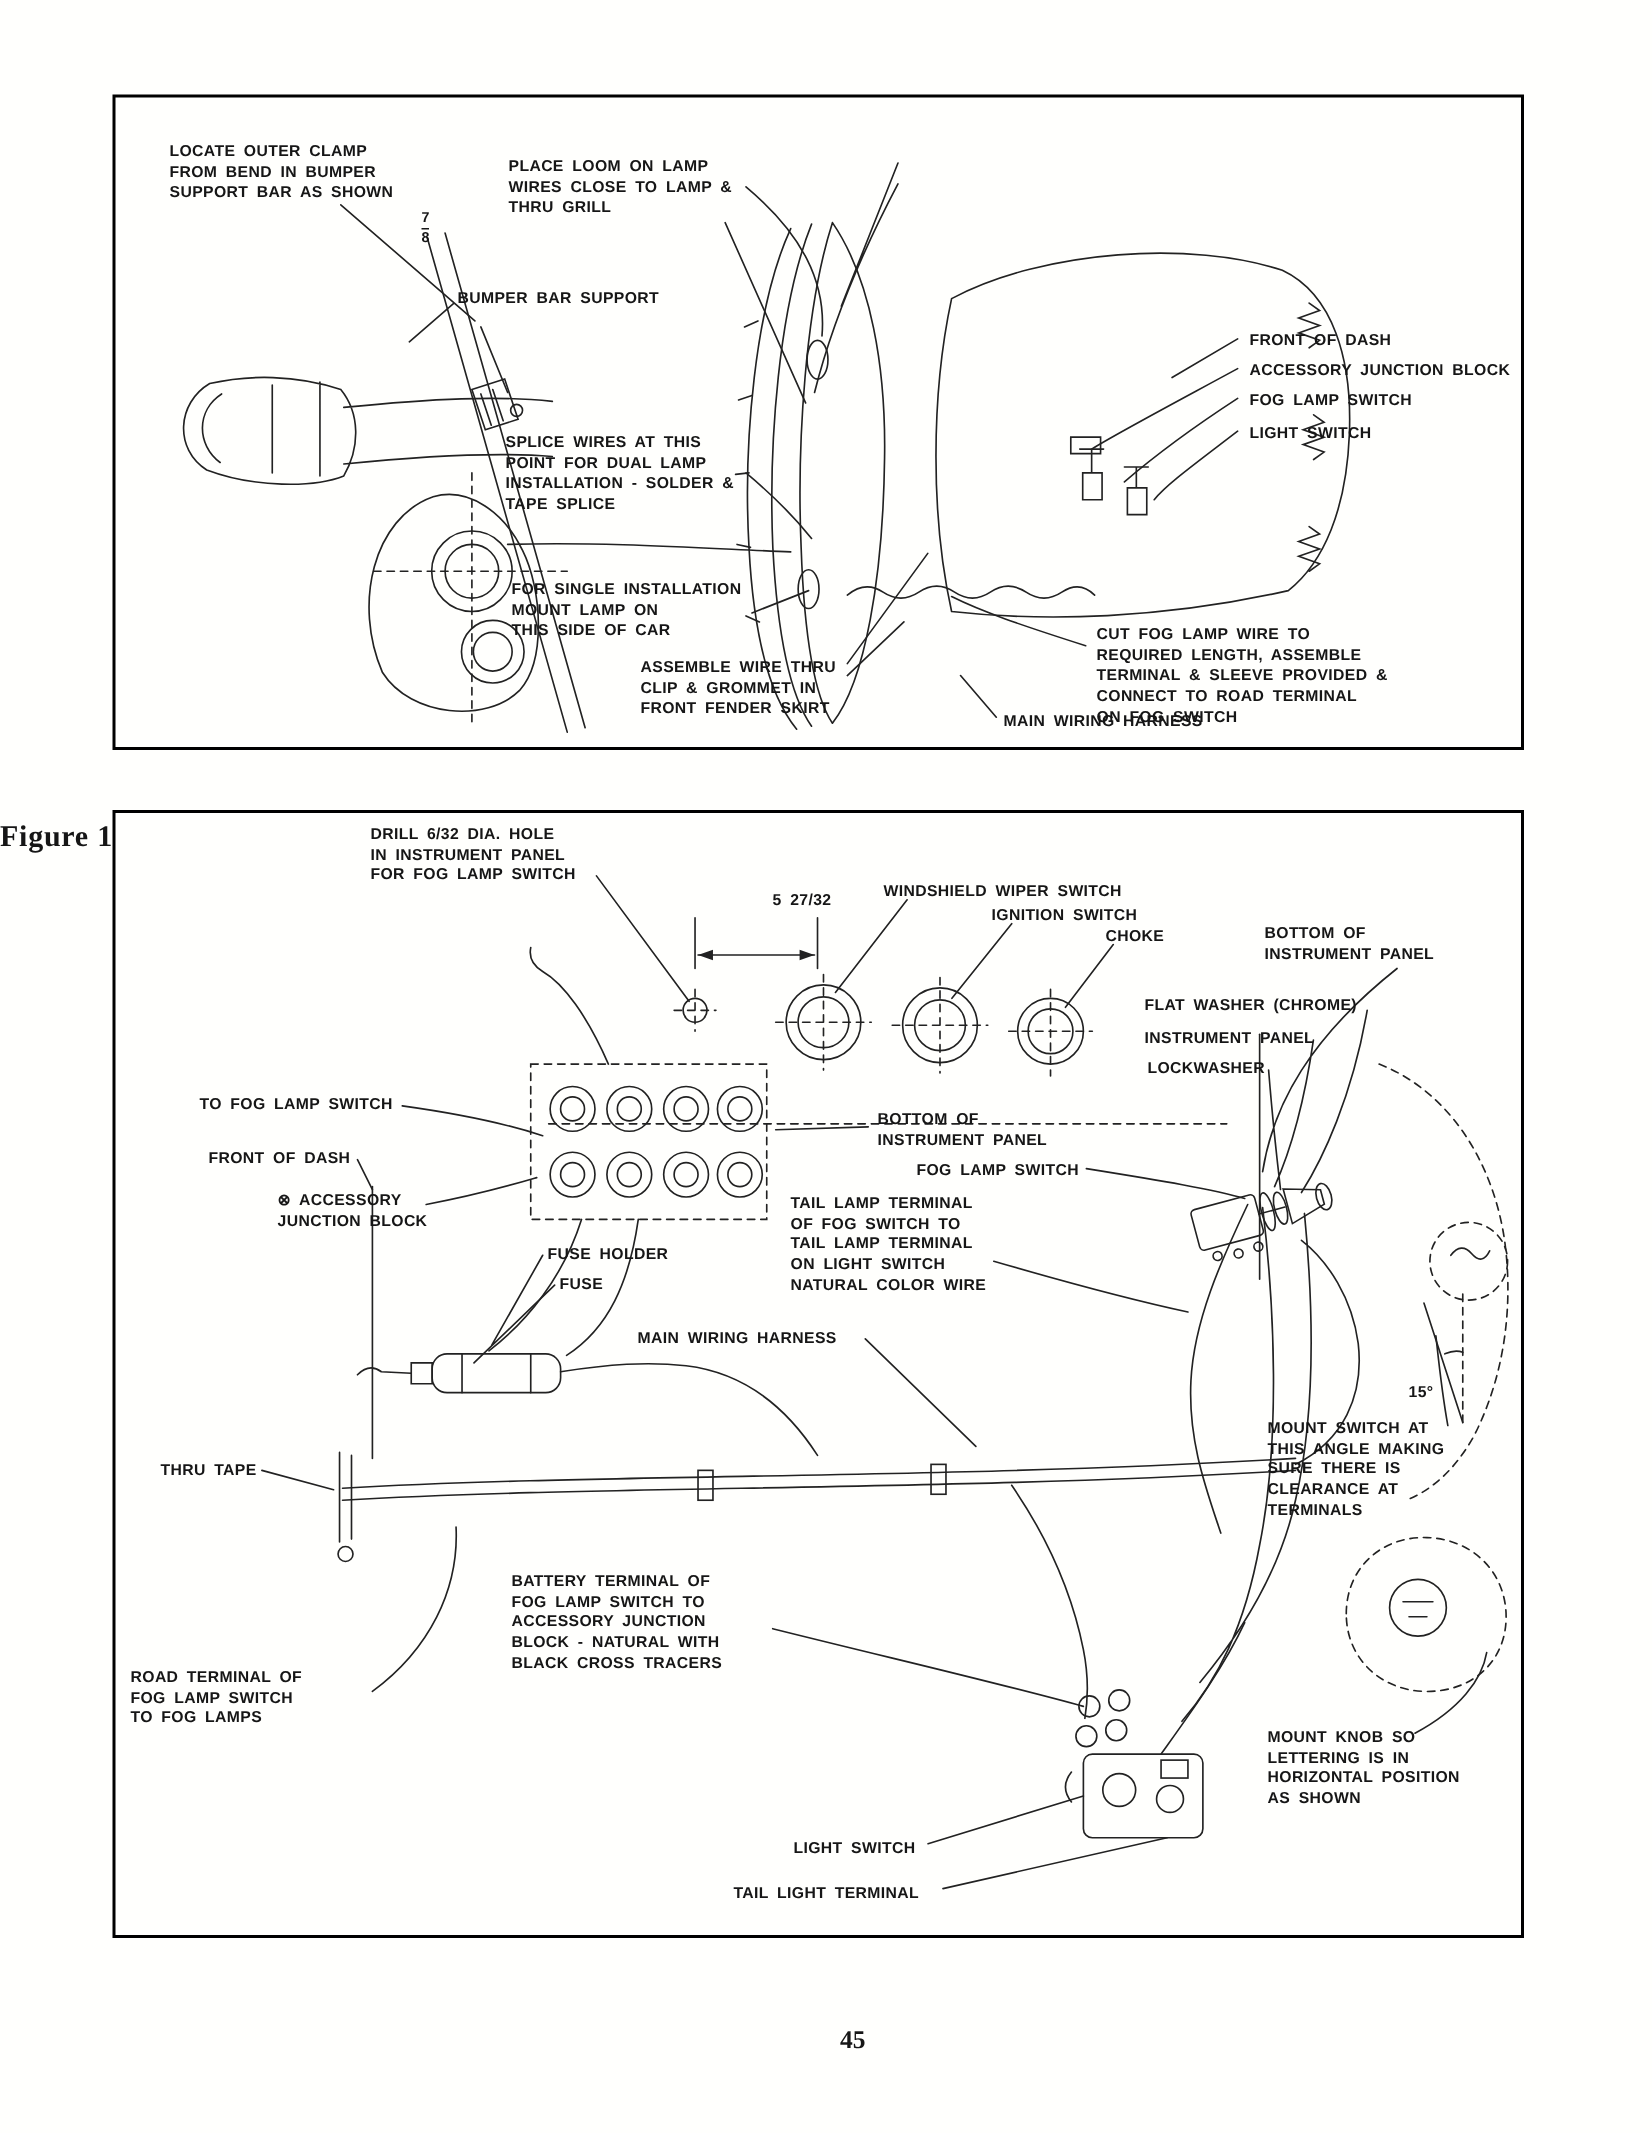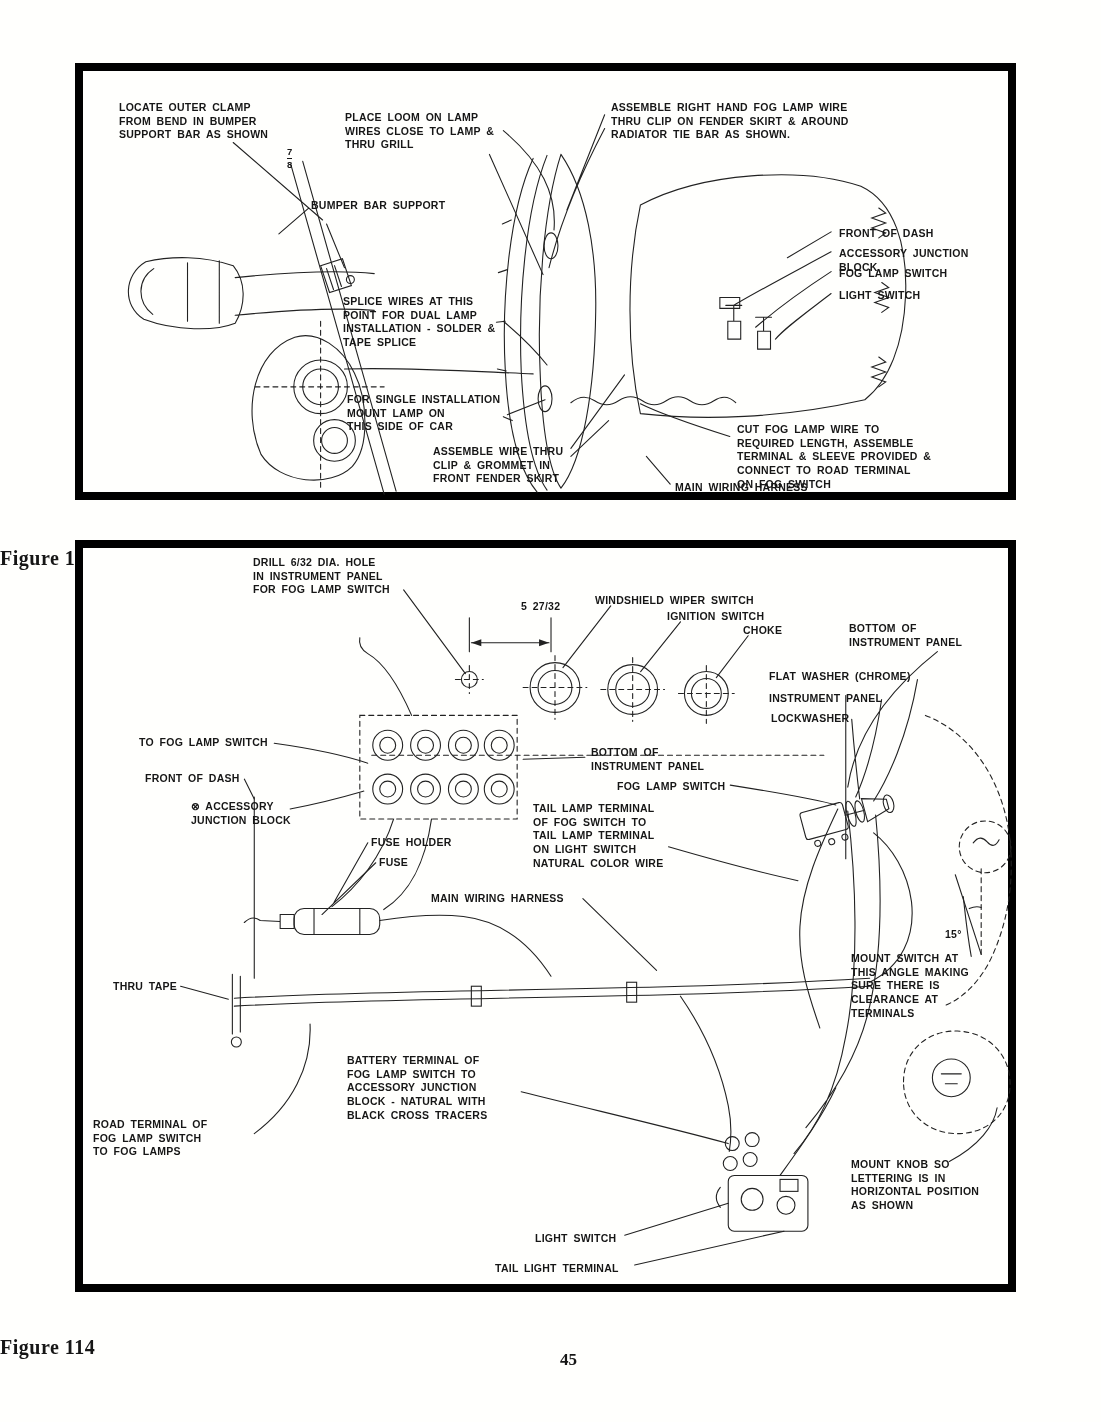--- a/index.html
+++ b/index.html
@@ -1,19 +1,19 @@
 <!DOCTYPE html>
 <html><head>
 <meta charset="utf-8">
 <style>
   *{box-sizing:border-box;margin:0;padding:0}
   body{background:#e9e9e5;}
   .sheet{position:relative;width:1101px;height:1422px;background:#fffffd;margin:0 auto;
          font-family:"Liberation Sans",sans-serif;color:#161616;overflow:hidden;}
-  .panel{position:absolute;border:8px solid #000000;background:#fffffd;}
+  .panel{position:absolute;border:2px solid #000000;background:#fffffd;}
   #panel-113{left:75px;top:63px;width:941px;height:437px;}
   #panel-114{left:75px;top:540px;width:941px;height:752px;}
   .art{position:absolute;left:0;top:0;}
   .art *{stroke:#222;stroke-width:1.1;fill:none;stroke-linecap:round;}
   .art .dash{stroke-dasharray:5 4;}
   .art .fl{fill:#222;stroke:none;}
   .lbl{position:absolute;font-weight:bold;font-size:10.5px;line-height:1.3;
        letter-spacing:.25px;word-spacing:2.5px;white-space:pre-line;}
   .frac{position:absolute;display:inline-flex;flex-direction:column;align-items:center;
         font-weight:bold;font-size:9.5px;line-height:1;}
@@ -93,23 +93,20 @@
     <div class="lbl" style="left:36px;top:30px">LOCATE OUTER CLAMP
 FROM BEND IN BUMPER
 SUPPORT BAR AS SHOWN</div>
     <div class="frac" style="left:204px;top:76px">
       <span>7</span>
       <span class="den">8</span>
     </div>
     <div class="lbl" style="left:262px;top:40px">PLACE LOOM ON LAMP
 WIRES CLOSE TO LAMP &amp;
 THRU GRILL</div>
-    <div class="lbl" style="left:528px;top:30px">ASSEMBLE RIGHT HAND FOG LAMP WIRE
-THRU CLIP ON FENDER SKIRT &amp; AROUND
-RADIATOR TIE BAR AS SHOWN.</div>
     <div class="lbl" style="left:228px;top:128px">BUMPER BAR SUPPORT</div>
     <div class="lbl" style="left:756px;top:156px">FRONT OF DASH</div>
     <div class="lbl" style="left:756px;top:176px">ACCESSORY JUNCTION BLOCK</div>
     <div class="lbl" style="left:756px;top:196px">FOG LAMP SWITCH</div>
     <div class="lbl" style="left:756px;top:218px">LIGHT SWITCH</div>
     <div class="lbl" style="left:264px;top:322px">FOR SINGLE INSTALLATION
 MOUNT LAMP ON
 THIS SIDE OF CAR</div>
     <div class="lbl" style="left:260px;top:224px">SPLICE WIRES AT THIS
 POINT FOR DUAL LAMP
@@ -301,17 +298,16 @@
 FOG LAMP SWITCH
 TO FOG LAMPS</div>
     <div class="lbl" style="left:768px;top:610px">MOUNT KNOB SO
 LETTERING IS IN
 HORIZONTAL POSITION
 AS SHOWN</div>
     <div class="lbl" style="left:452px;top:684px">LIGHT SWITCH</div>
     <div class="lbl" style="left:412px;top:714px">TAIL LIGHT TERMINAL</div>
   </section>
 
-  <div class="caption" id="cap-114">Figure 114</div>
 
   <div class="pageno">45</div>
 
 </div>
 
 </body></html>

